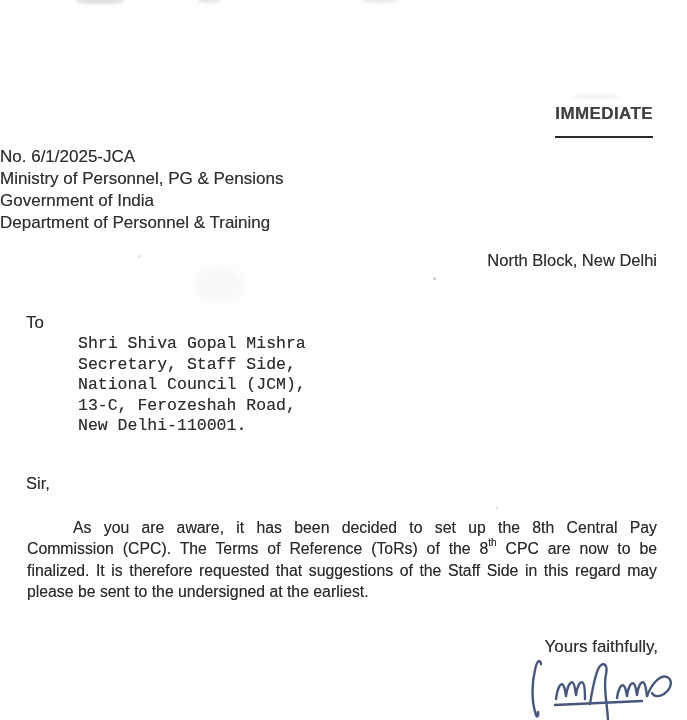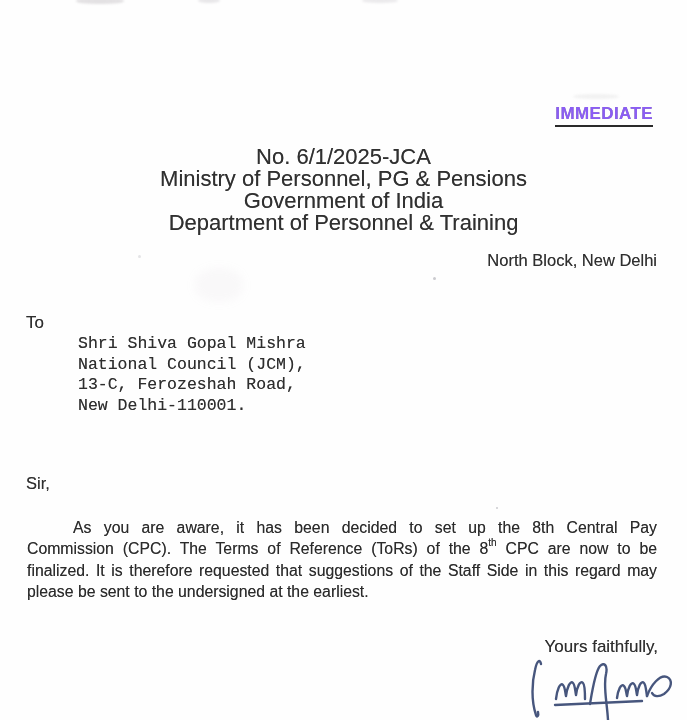--- a/index.html
+++ b/index.html
@@ -21,32 +21,32 @@
     text-shadow: 0 0 0.6px rgba(40,40,40,0.55);
   }
   
   .immediate {
     position: absolute;
     top: 104px;
     right: 34px;
     font-size: 17px;
     font-weight: bold;
     letter-spacing: 0.4px;
-    color: #8b5cf6;
+    color: #404040;
     border-bottom: 2.5px solid #2a2a2a;
-    padding-bottom: 1px;
+    padding-bottom: 12px;
   }
   
   .letterhead {
     position: absolute;
     top: 146px;
     left: 0;
     width: 100%;
-    text-align: center;
-    font-size: 22px;
+    text-align: left;
+    font-size: 17px;
     line-height: 22px;
     color: #303030;
   }
   
   .place-date {
     position: absolute;
     top: 249px;
     right: 30px;
     text-align: right;
     font-size: 16.5px;
@@ -154,20 +154,21 @@
   </div>
 
   <div class="place-date txt">
     <div>North Block, New Delhi</div>
   </div>
 
   <div class="to-label txt">To</div>
 
   <div class="address txt">
     <div>Shri Shiva Gopal Mishra</div>
+    <div>Secretary, Staff Side,</div>
     <div>National Council (JCM),</div>
     <div>13-C, Ferozeshah Road,</div>
     <div>New Delhi-110001.</div>
   </div>
 
   <div class="greeting txt">Sir,</div>
 
   <div class="body-par txt">
     <div class="bline just indent">As you are aware, it has been decided to set up the 8th Central Pay</div>
     <div class="bline just"><span>Commission (CPC). The Terms of Reference (ToRs) of the 8</span><sup class="sx">th</sup><span> CPC are now to be</span></div>

